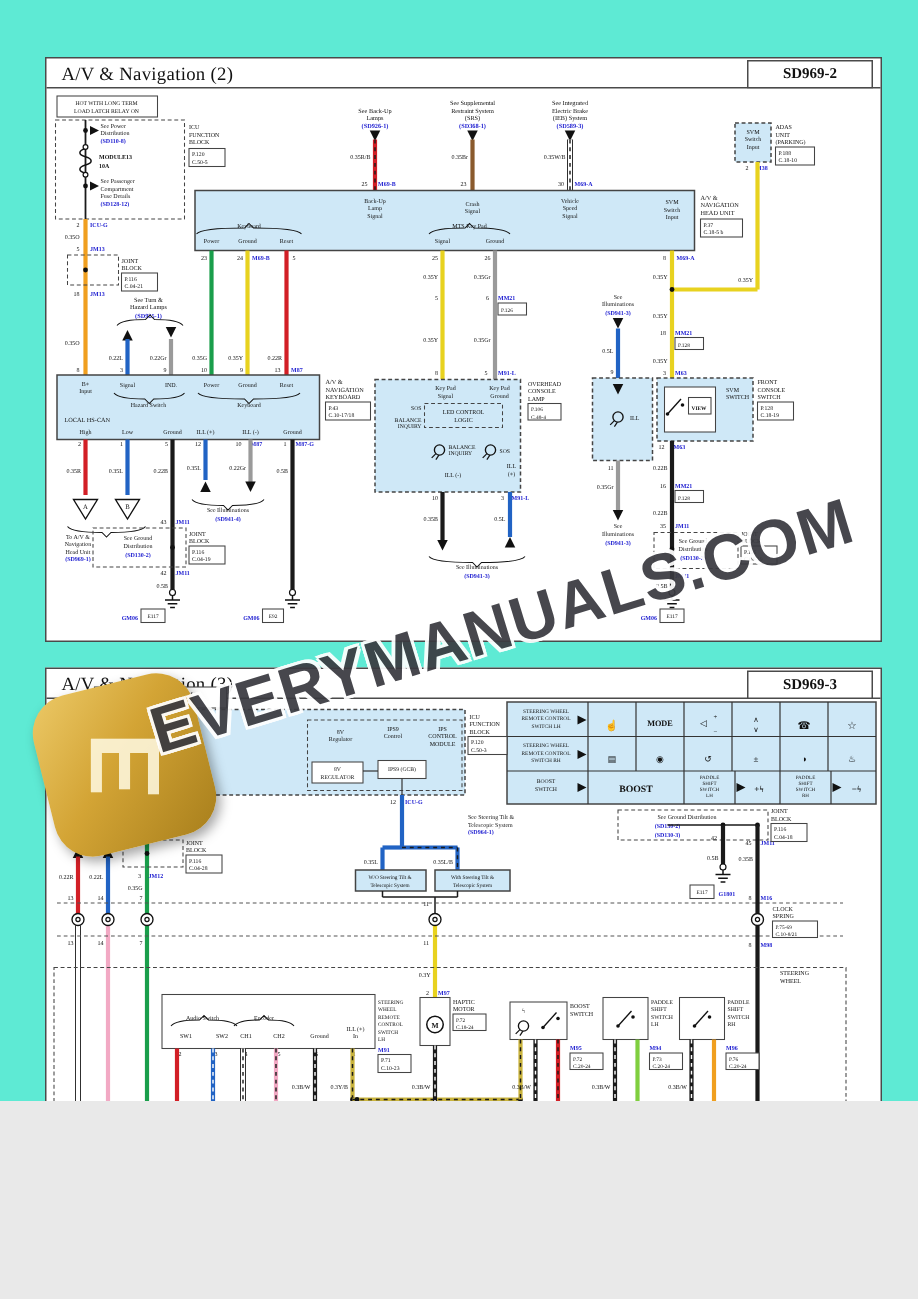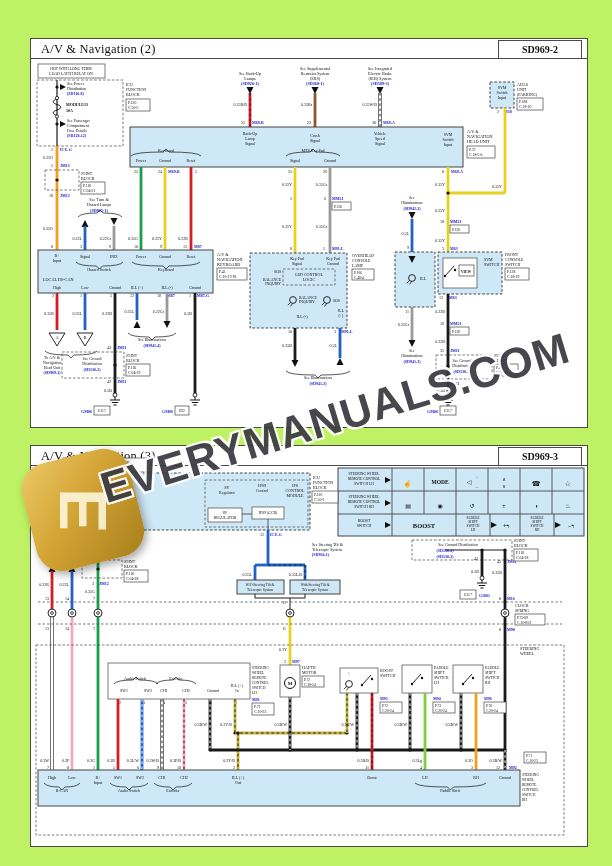--- a/index.html
+++ b/index.html
@@ -1,16 +1,16 @@
 <!DOCTYPE html>
 <html><head>
 <meta charset="utf-8">
 <style>
   html,body{margin:0;padding:0;background:#e9e9e9;}
-  #page{position:relative;width:612px;height:866px;background:#bef264;overflow:hidden;
+  #page{position:relative;width:612px;height:734px;background:#5eead4;overflow:hidden;
         font-family:"Liberation Serif", serif;}
   .panel{position:absolute;border:1.4px solid #4a4a4a;background:#fff;}
   .ptitle{position:absolute;left:10px;top:3px;font-size:12.5px;color:#111;letter-spacing:.2px;}
   .prule{position:absolute;left:0;right:0;height:0;border-bottom:1px solid #4a4a4a;}
   .pcode{position:absolute;border:1px solid #4a4a4a;font-size:10px;font-weight:bold;
          display:flex;align-items:center;justify-content:center;color:#111;background:#fff;margin-left:31px;}
   #dsvg{position:absolute;left:0;top:0;z-index:2;}
   .wm-text{position:absolute;z-index:6;font-family:"Liberation Sans",sans-serif;font-weight:bold;
            font-size:43px;color:#3a3a40;letter-spacing:1px;opacity:.93;white-space:nowrap;
            transform:rotate(-17deg);transform-origin:0 50%;pointer-events:none;

